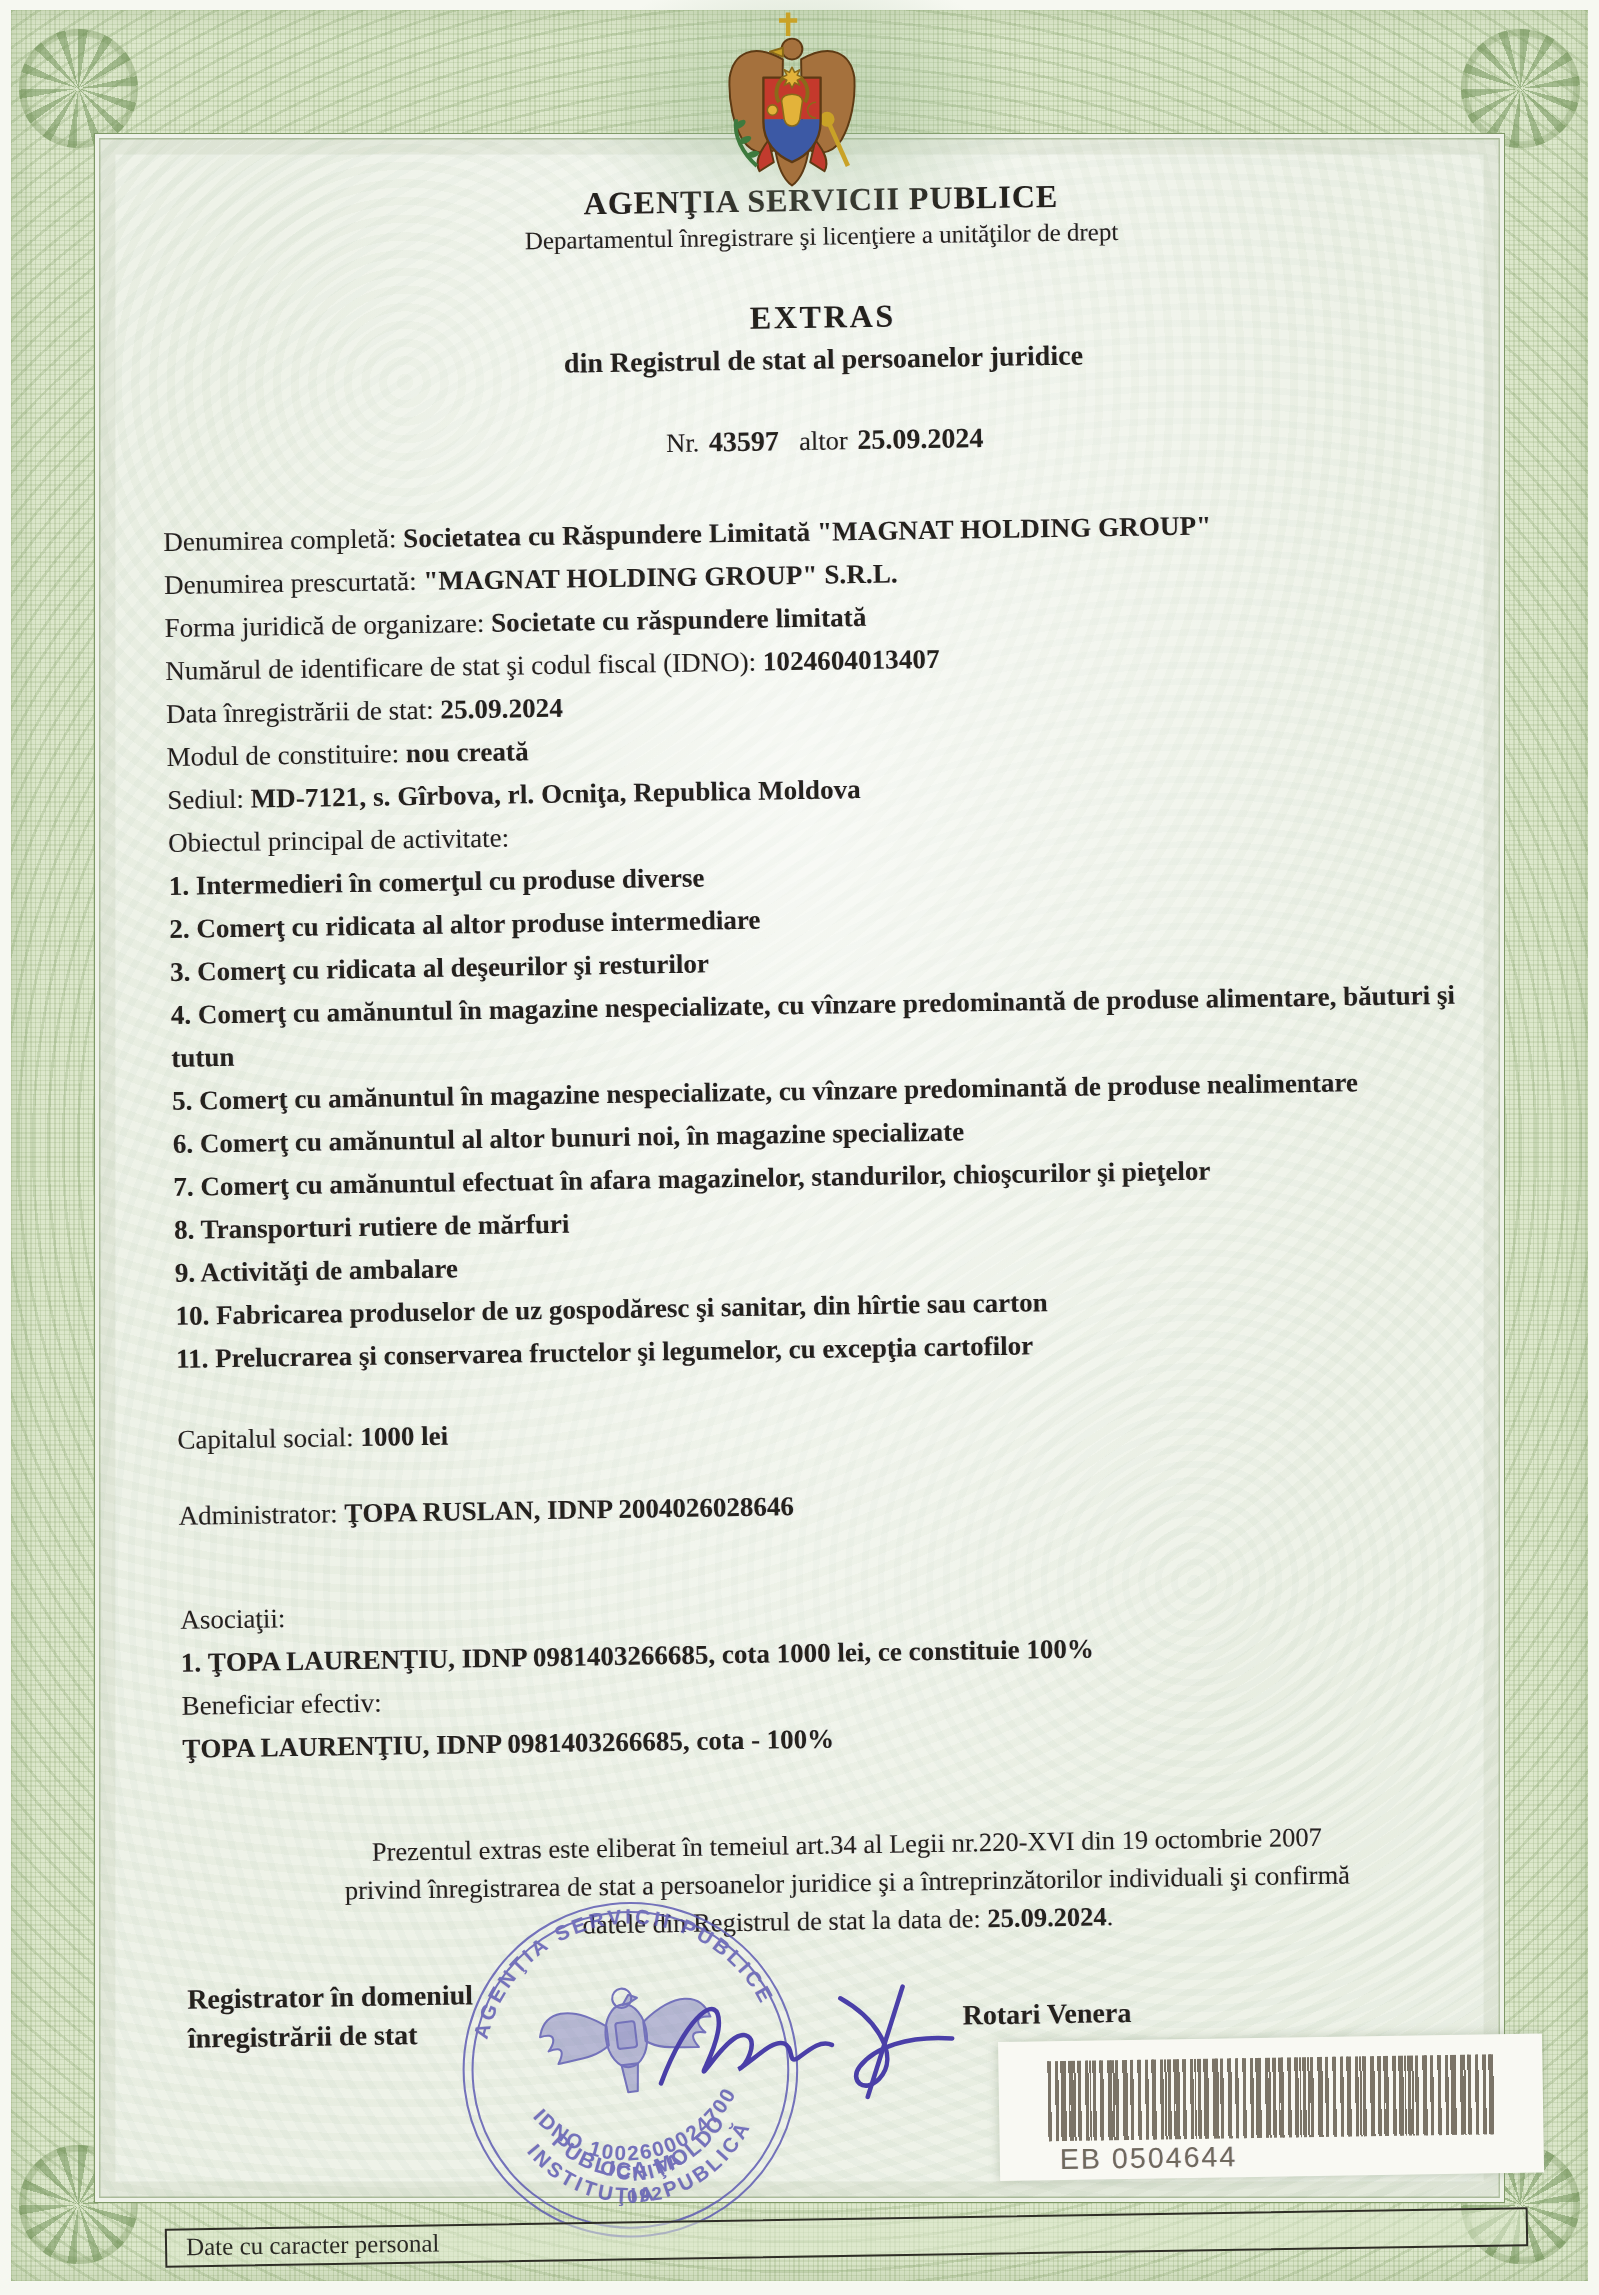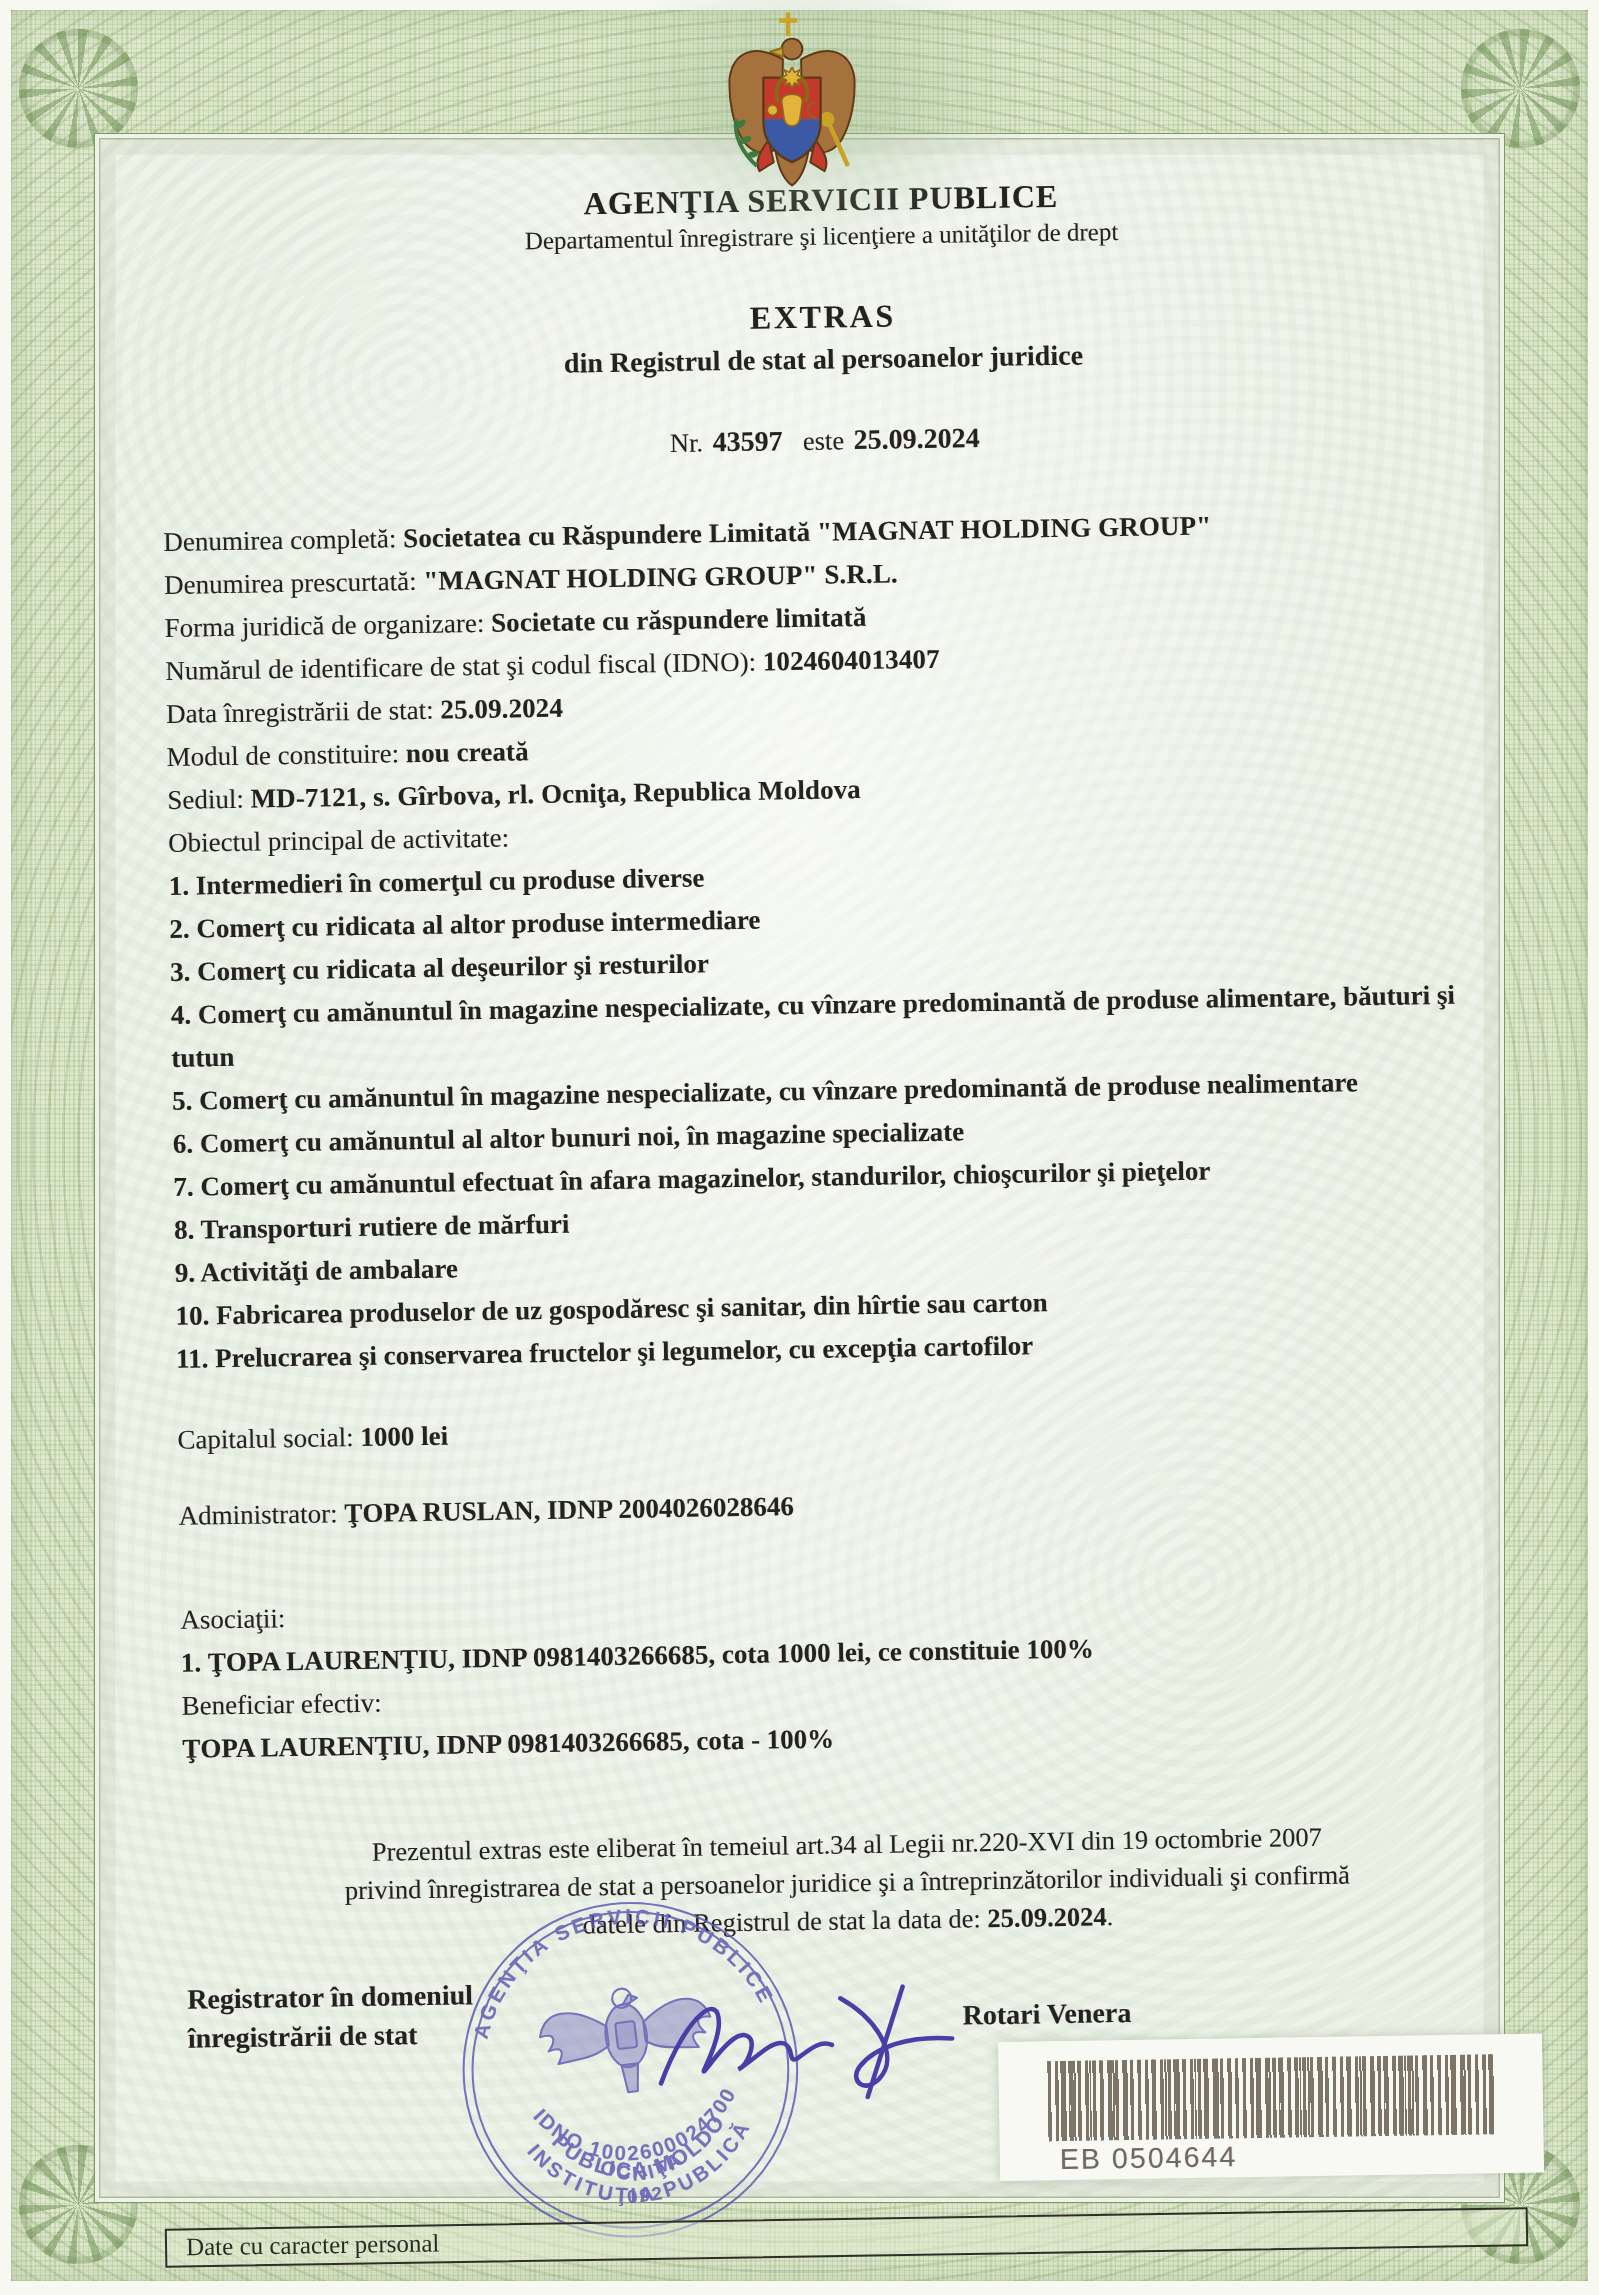--- a/index.html
+++ b/index.html
@@ -115,21 +115,21 @@
 <div class="sheet">
   <div class="doc ink">
 
     <div class="agency">AGENŢIA SERVICII PUBLICE</div>
     <div class="dept">Departamentul înregistrare şi licenţiere a unităţilor de drept</div>
 
     <div class="extras">EXTRAS</div>
     <div class="reg-sub">din Registrul de stat al persoanelor juridice</div>
 
     <div class="nr-line">
-      <span>Nr.</span><b class="sp">43597</b><span class="sp2">este</span><b class="sp">25.09.2024</b>
+      <span>Nr.</span><b class="sp">43597</b><span class="sp2">altor</span><b class="sp">25.09.2024</b>
     </div>
 
     <div class="fields">
       <div class="field"><span class="lbl">Denumirea completă:</span> <b>Societatea cu Răspundere Limitată "MAGNAT HOLDING GROUP"</b></div>
       <div class="field"><span class="lbl">Denumirea prescurtată:</span> <b>"MAGNAT HOLDING GROUP" S.R.L.</b></div>
       <div class="field"><span class="lbl">Forma juridică de organizare:</span> <b>Societate cu răspundere limitată</b></div>
       <div class="field"><span class="lbl">Numărul de identificare de stat şi codul fiscal (IDNO):</span> <b>1024604013407</b></div>
       <div class="field"><span class="lbl">Data înregistrării de stat:</span> <b>25.09.2024</b></div>
       <div class="field"><span class="lbl">Modul de constituire:</span> <b>nou creată</b></div>
       <div class="field"><span class="lbl">Sediul:</span> <b>MD-7121, s. Gîrbova, rl. Ocniţa, Republica Moldova</b></div>

